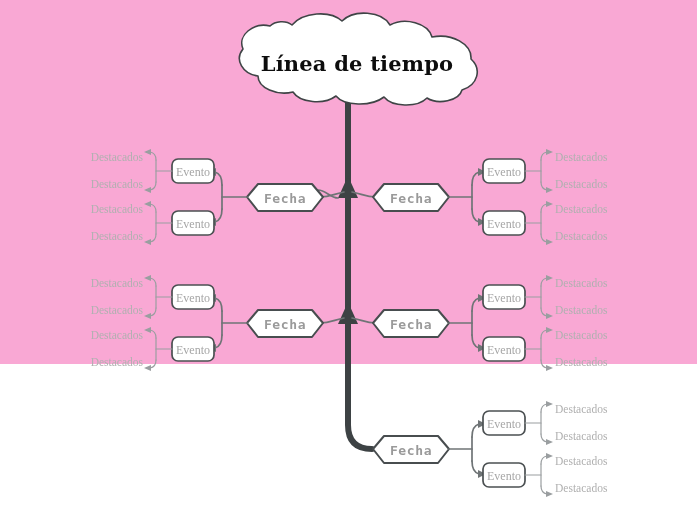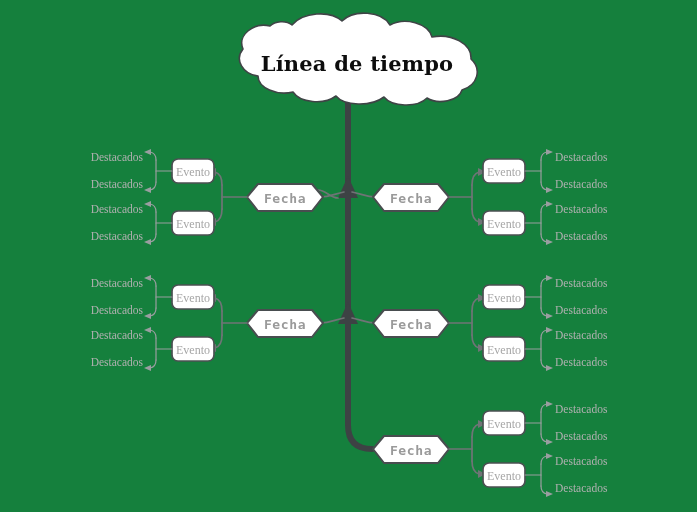--- a/index.html
+++ b/index.html
@@ -9,22 +9,22 @@
   }
   body {
     width: 697px;
     height: 520px;
     font-family: "Liberation Serif", serif;
     overflow: hidden;
   }
   #canvas {
     position: relative;
     width: 697px;
-    height: 512px;
-    background: #15803d;
+    height: 364px;
+    background: #f9a8d4;
     text-align: right;
   }
   svg.diagram {
     position: absolute;
     left: 0;
     top: 0;
     width: 697px;
     height: 520px;
   }
   .node-text-root {

